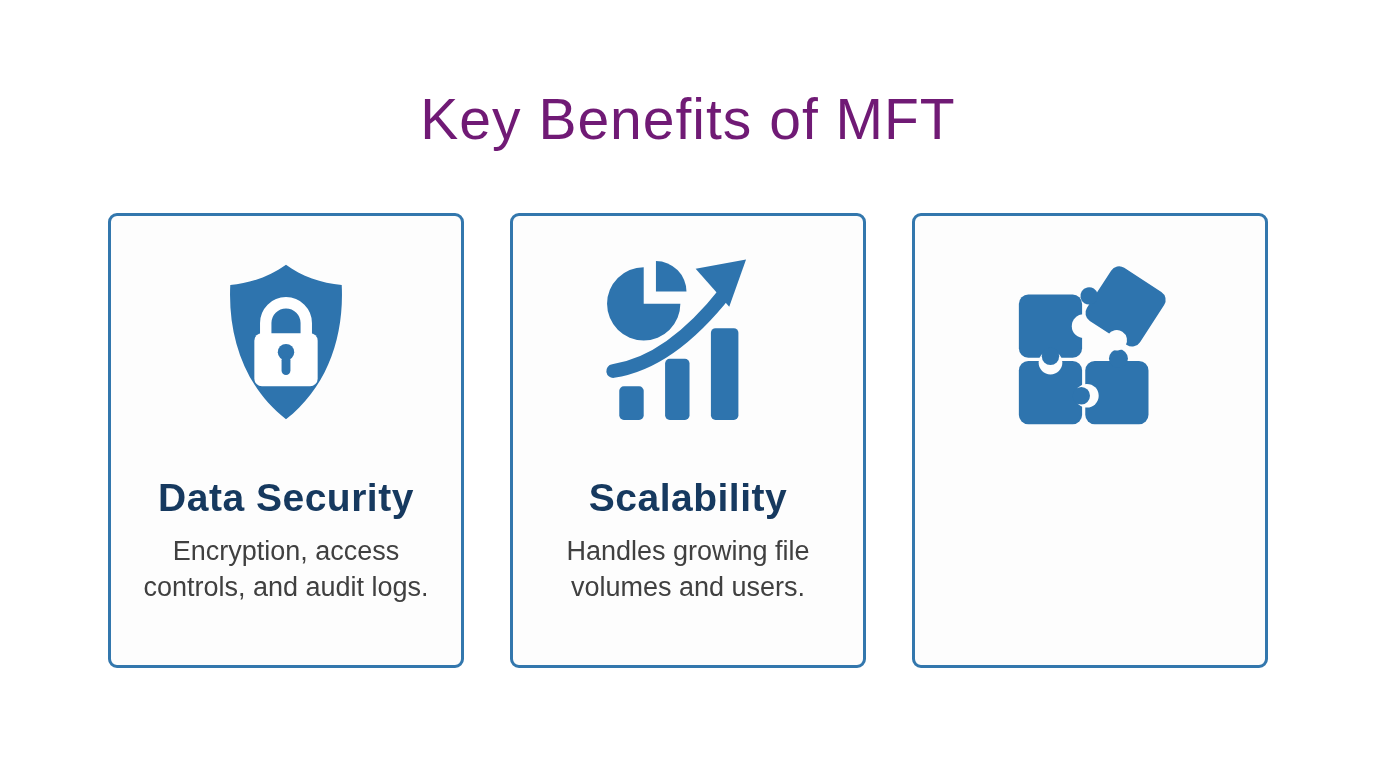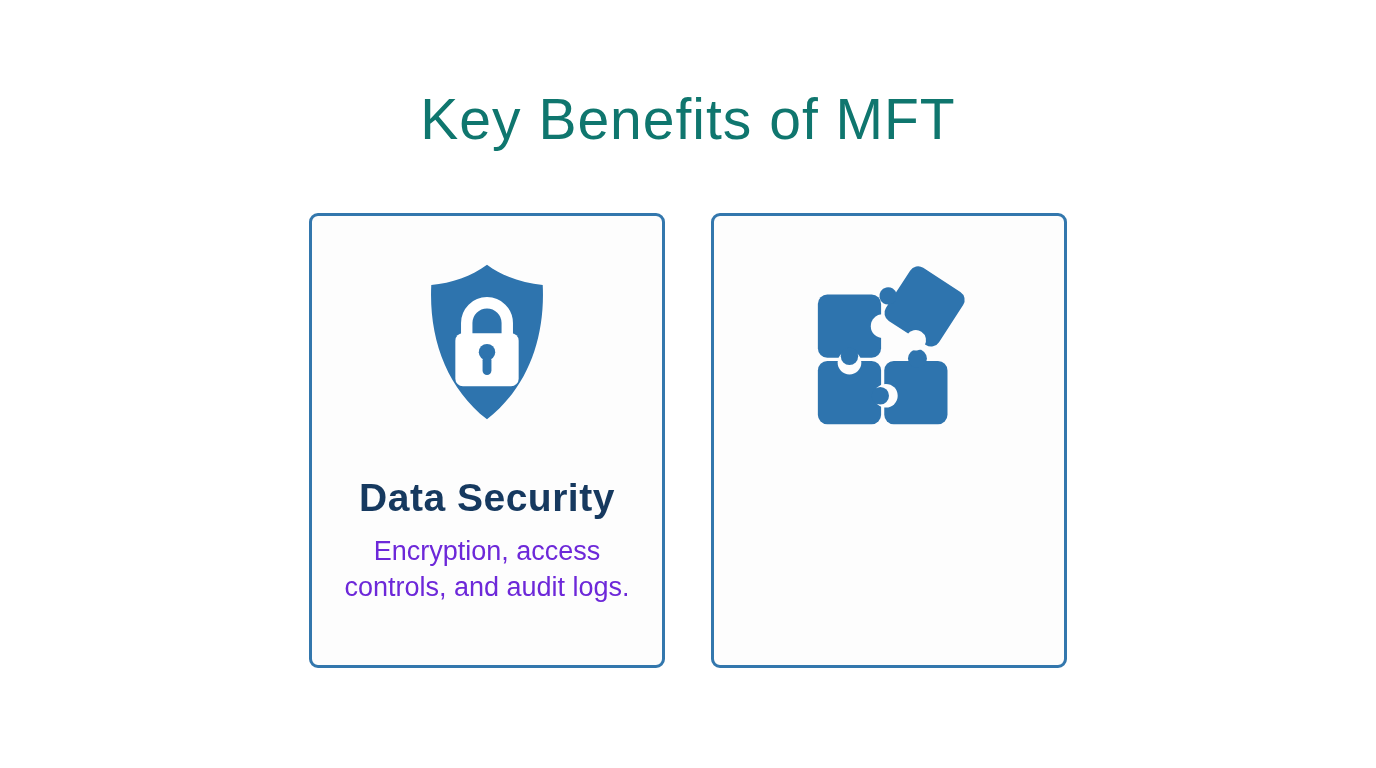--- a/index.html
+++ b/index.html
@@ -10,21 +10,21 @@
     overflow: hidden;
     position: relative;
   }
   .page-title {
     position: absolute;
     top: 86px; left: 0; right: 0;
     text-align: center;
     font-size: 57px;
     font-weight: 400;
     letter-spacing: 1px;
-    color: #0f766e;
+    color: #701a75;
   }
   .cards-row {
     position: absolute;
     top: 213px; left: 0; right: 0;
     display: flex;
     justify-content: center;
     gap: 46px;
   }
   .benefit-card {
     width: 356px;
@@ -48,21 +48,21 @@
     font-size: 39px;
     font-weight: bold;
     color: #16395f;
     letter-spacing: 0.5px;
     text-align: center;
   }
   .card-desc {
     margin-top: 14px;
     font-size: 27px;
     line-height: 1.33;
-    color: #6d28d9;
+    color: #404040;
     text-align: center;
     max-width: 330px;
   }
 </style>
 </head>
 <body>
 
 <h1 class="page-title">Key Benefits of MFT</h1>
 
 <div class="cards-row">
@@ -74,20 +74,35 @@
         <path d="M44 60 v-10 a16 16 0 0 1 32 0 v10" fill="none" stroke="#ffffff" stroke-width="9"></path>
         <rect x="35" y="58" width="50" height="42" rx="6" fill="#ffffff"></rect>
         <circle cx="60" cy="73" r="6.5" fill="#2e74ae"></circle>
         <rect x="56.5" y="76" width="7" height="15" rx="3.5" fill="#2e74ae"></rect>
       </svg>
     </div>
     <div class="card-title">Data Security</div>
     <div class="card-desc">Encryption, access controls, and audit logs.</div>
   </div>
 
+  <div class="benefit-card">
+    <div class="icon-box">
+      <svg width="168" height="168" viewBox="0 0 110 110" aria-hidden="true">
+        <path d="M26 30 L26 6 A24 24 0 1 0 50 30 Z" fill="#2e74ae"></path>
+        <path d="M34 22 L34 2 A20 20 0 0 1 54 22 Z" fill="#2e74ae"></path>
+        <path d="M6 74 C 34 70, 58 50, 80 22" fill="none" stroke="#2e74ae" stroke-width="9" stroke-linecap="round"></path>
+        <path d="M60 7 L93 1 L82 32 Z" fill="#2e74ae"></path>
+        <rect x="10" y="84" width="16" height="22" rx="3" fill="#2e74ae"></rect>
+        <rect x="40" y="66" width="16" height="40" rx="3" fill="#2e74ae"></rect>
+        <rect x="70" y="46" width="18" height="60" rx="3" fill="#2e74ae"></rect>
+      </svg>
+    </div>
+    <div class="card-title">Scalability</div>
+    <div class="card-desc">Handles growing file volumes and users.</div>
+  </div>
 
   <div class="benefit-card">
     <div class="icon-box">
       <svg width="166" height="166" viewBox="0 0 210 210" aria-hidden="true">
 
         <rect x="15" y="45" width="80" height="80" rx="12" fill="#2e74ae"></rect>
         <rect x="15" y="129" width="80" height="80" rx="12" fill="#2e74ae"></rect>
         <rect x="99" y="129" width="80" height="80" rx="12" fill="#2e74ae"></rect>
 
         <circle cx="97" cy="85" r="15" fill="#fdfdfd"></circle>

